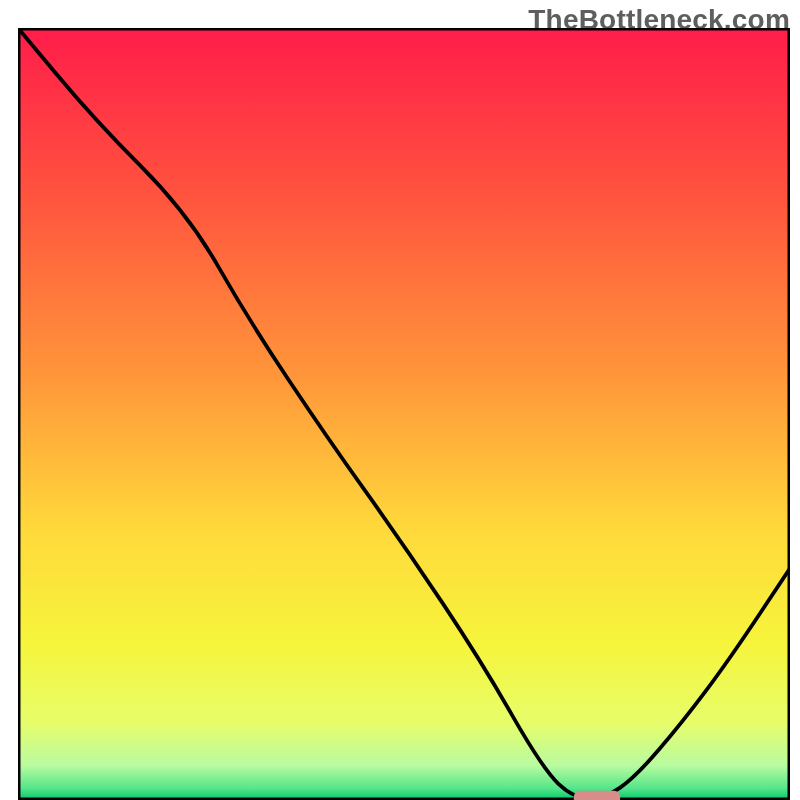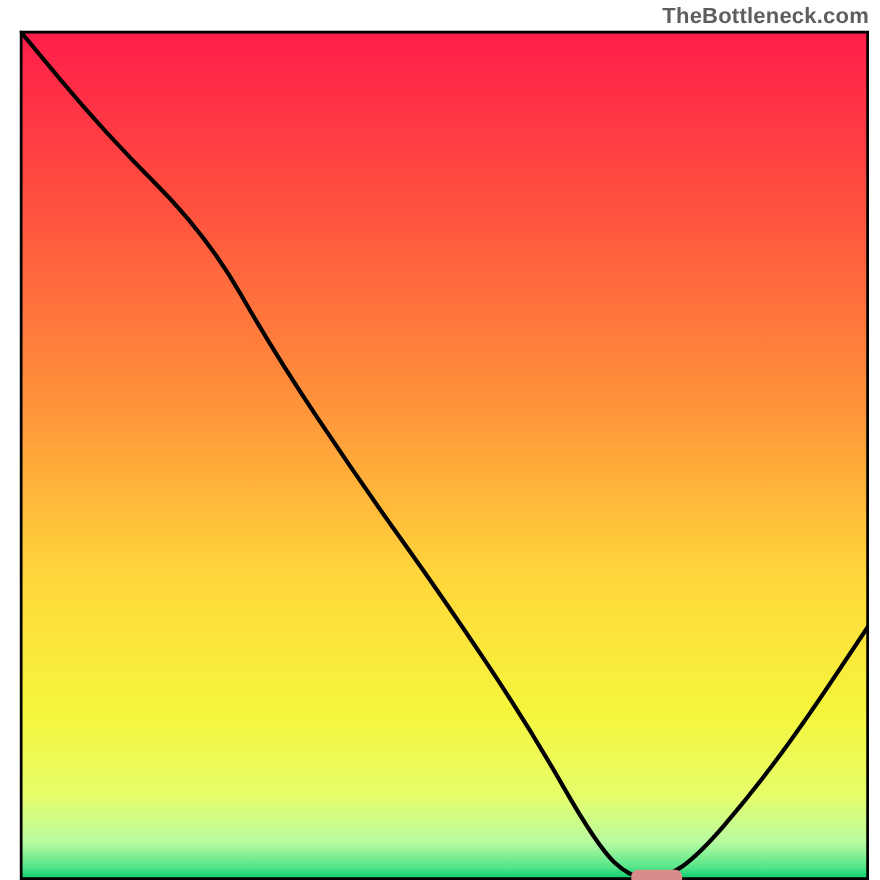--- a/index.html
+++ b/index.html
@@ -8,21 +8,21 @@
     height: 800px;
     background: #ffffff;
     position: relative;
     overflow: hidden;
     font-family: Arial, Helvetica, sans-serif;
   }
   .watermark {
     position: absolute;
     top: 4px;
     right: 10px;
-    font-size: 20px;
+    font-size: 28px;
     font-weight: 600;
     color: #5e5e5e;
     letter-spacing: 0.2px;
   }
   .plot-area {
     position: absolute;
     left: 18px;
     top: 28px;
     width: 772px;
     height: 772px;

